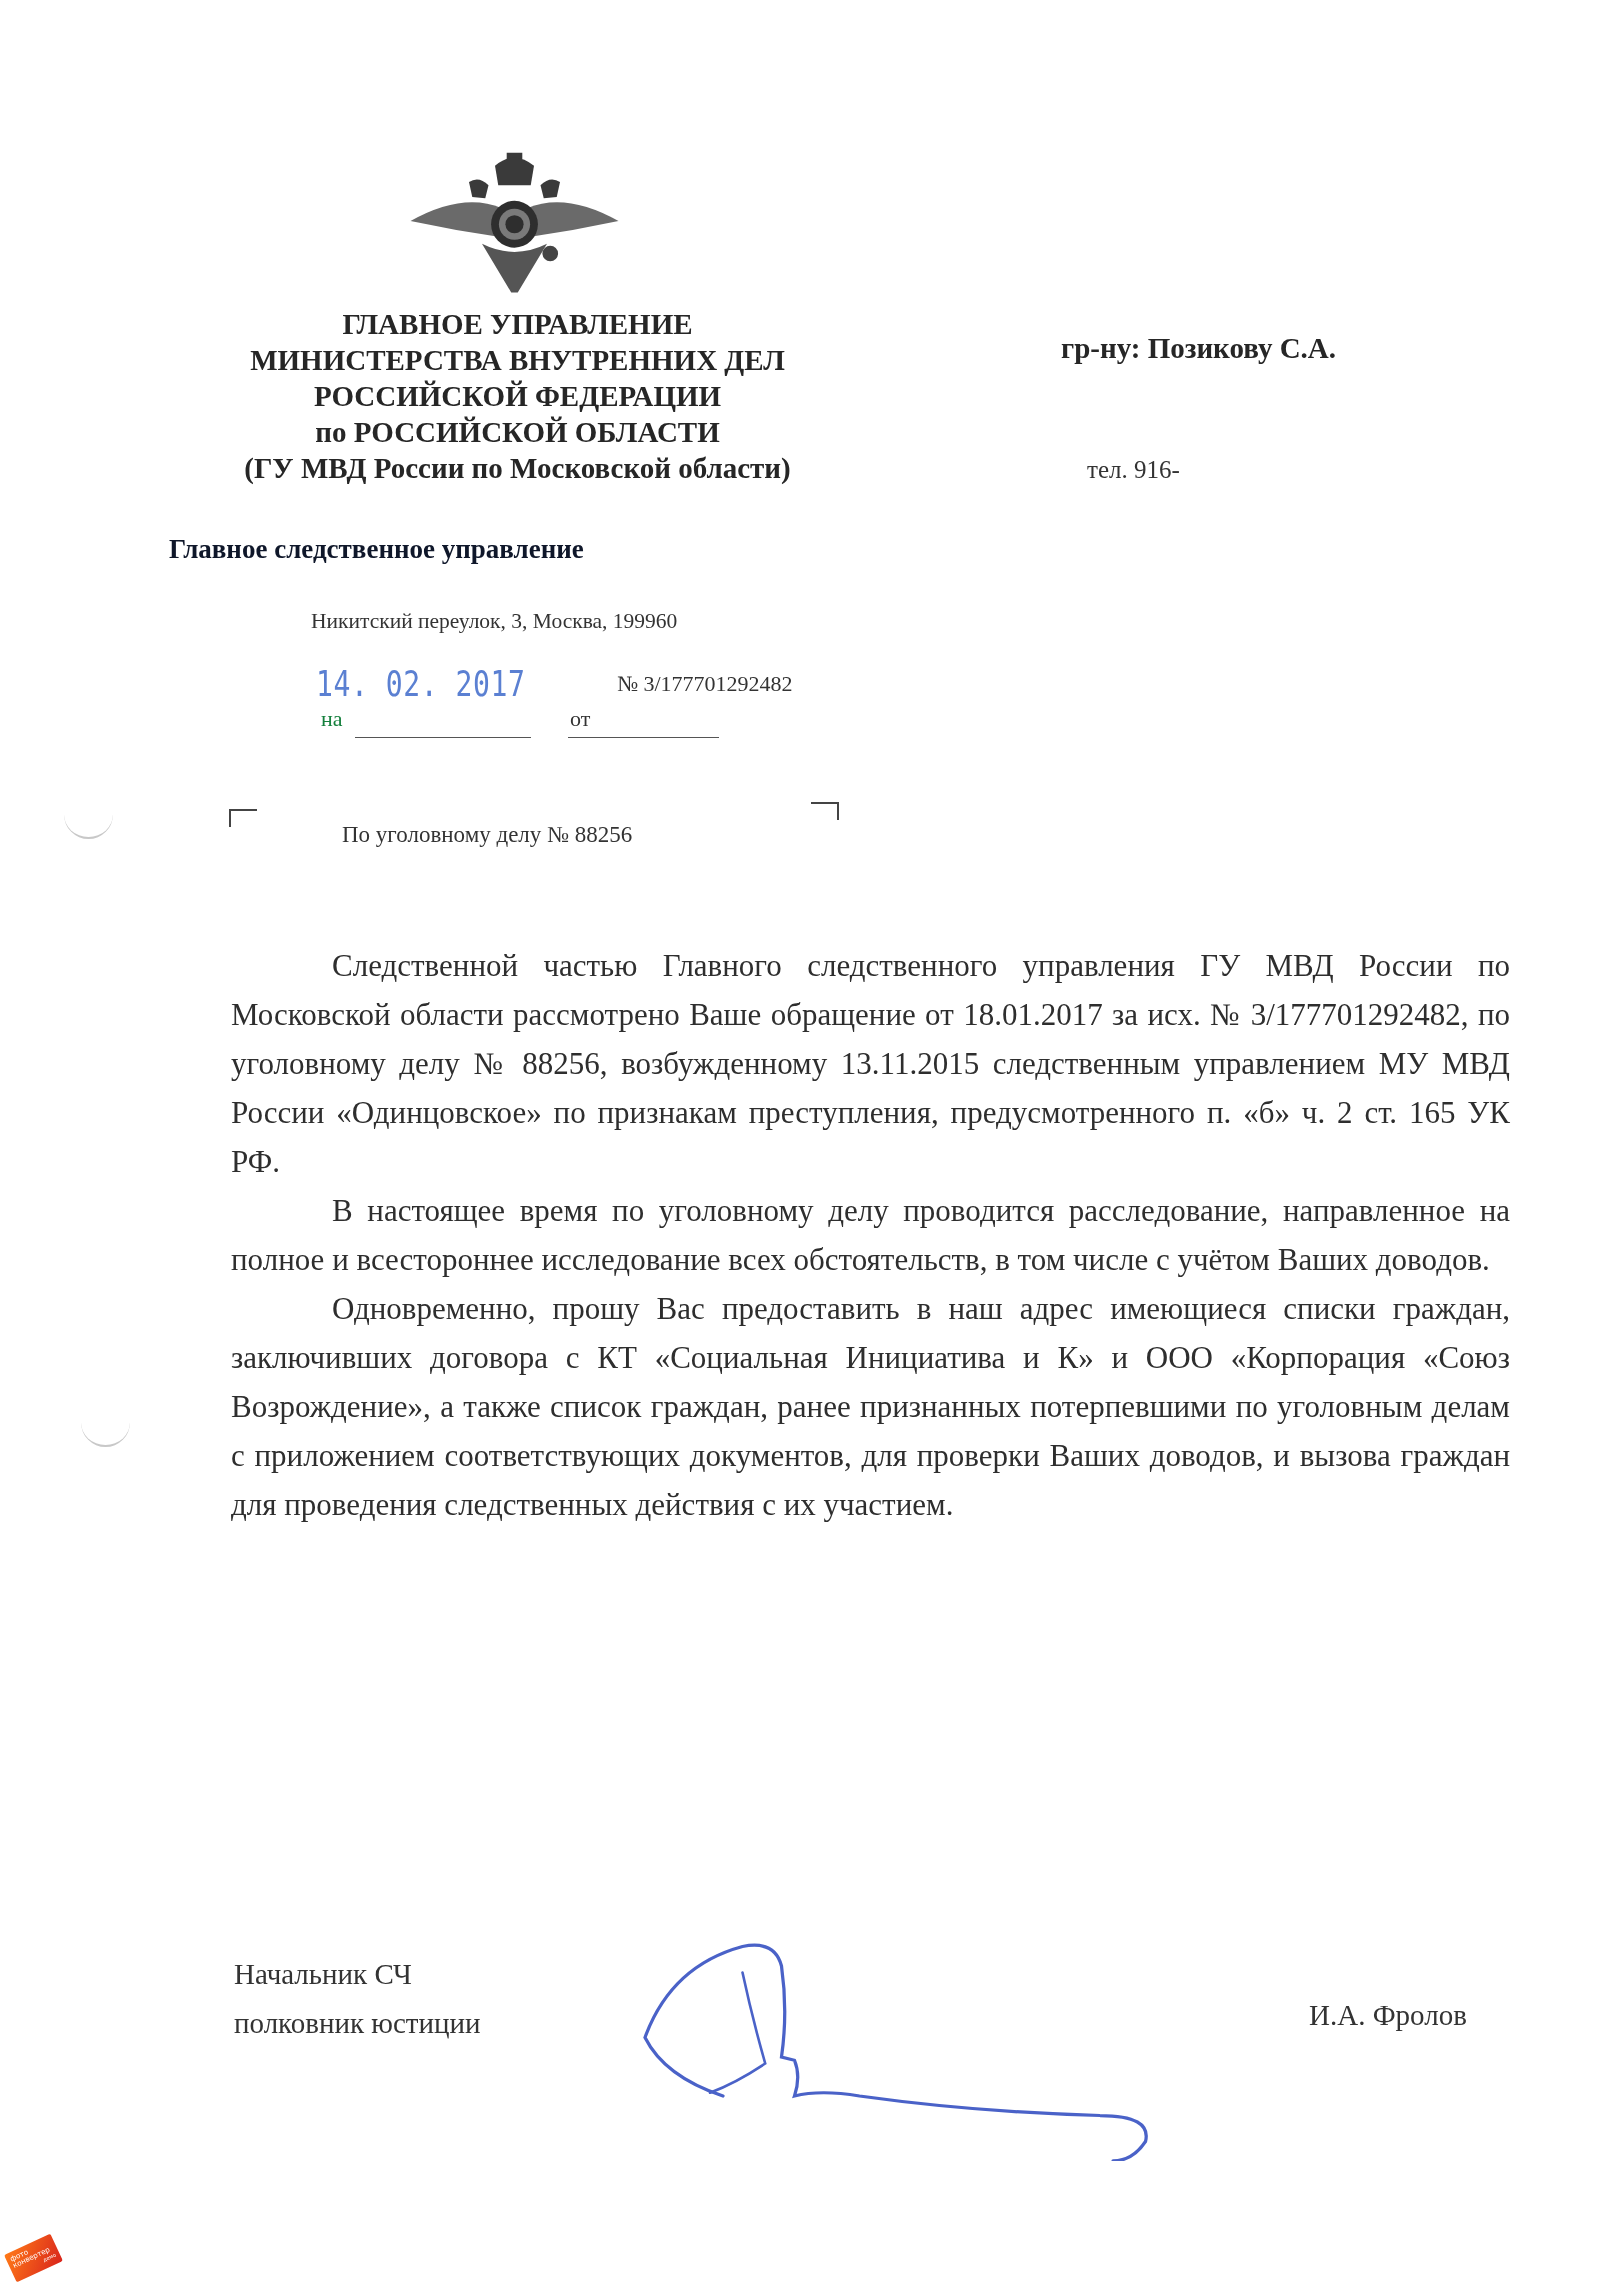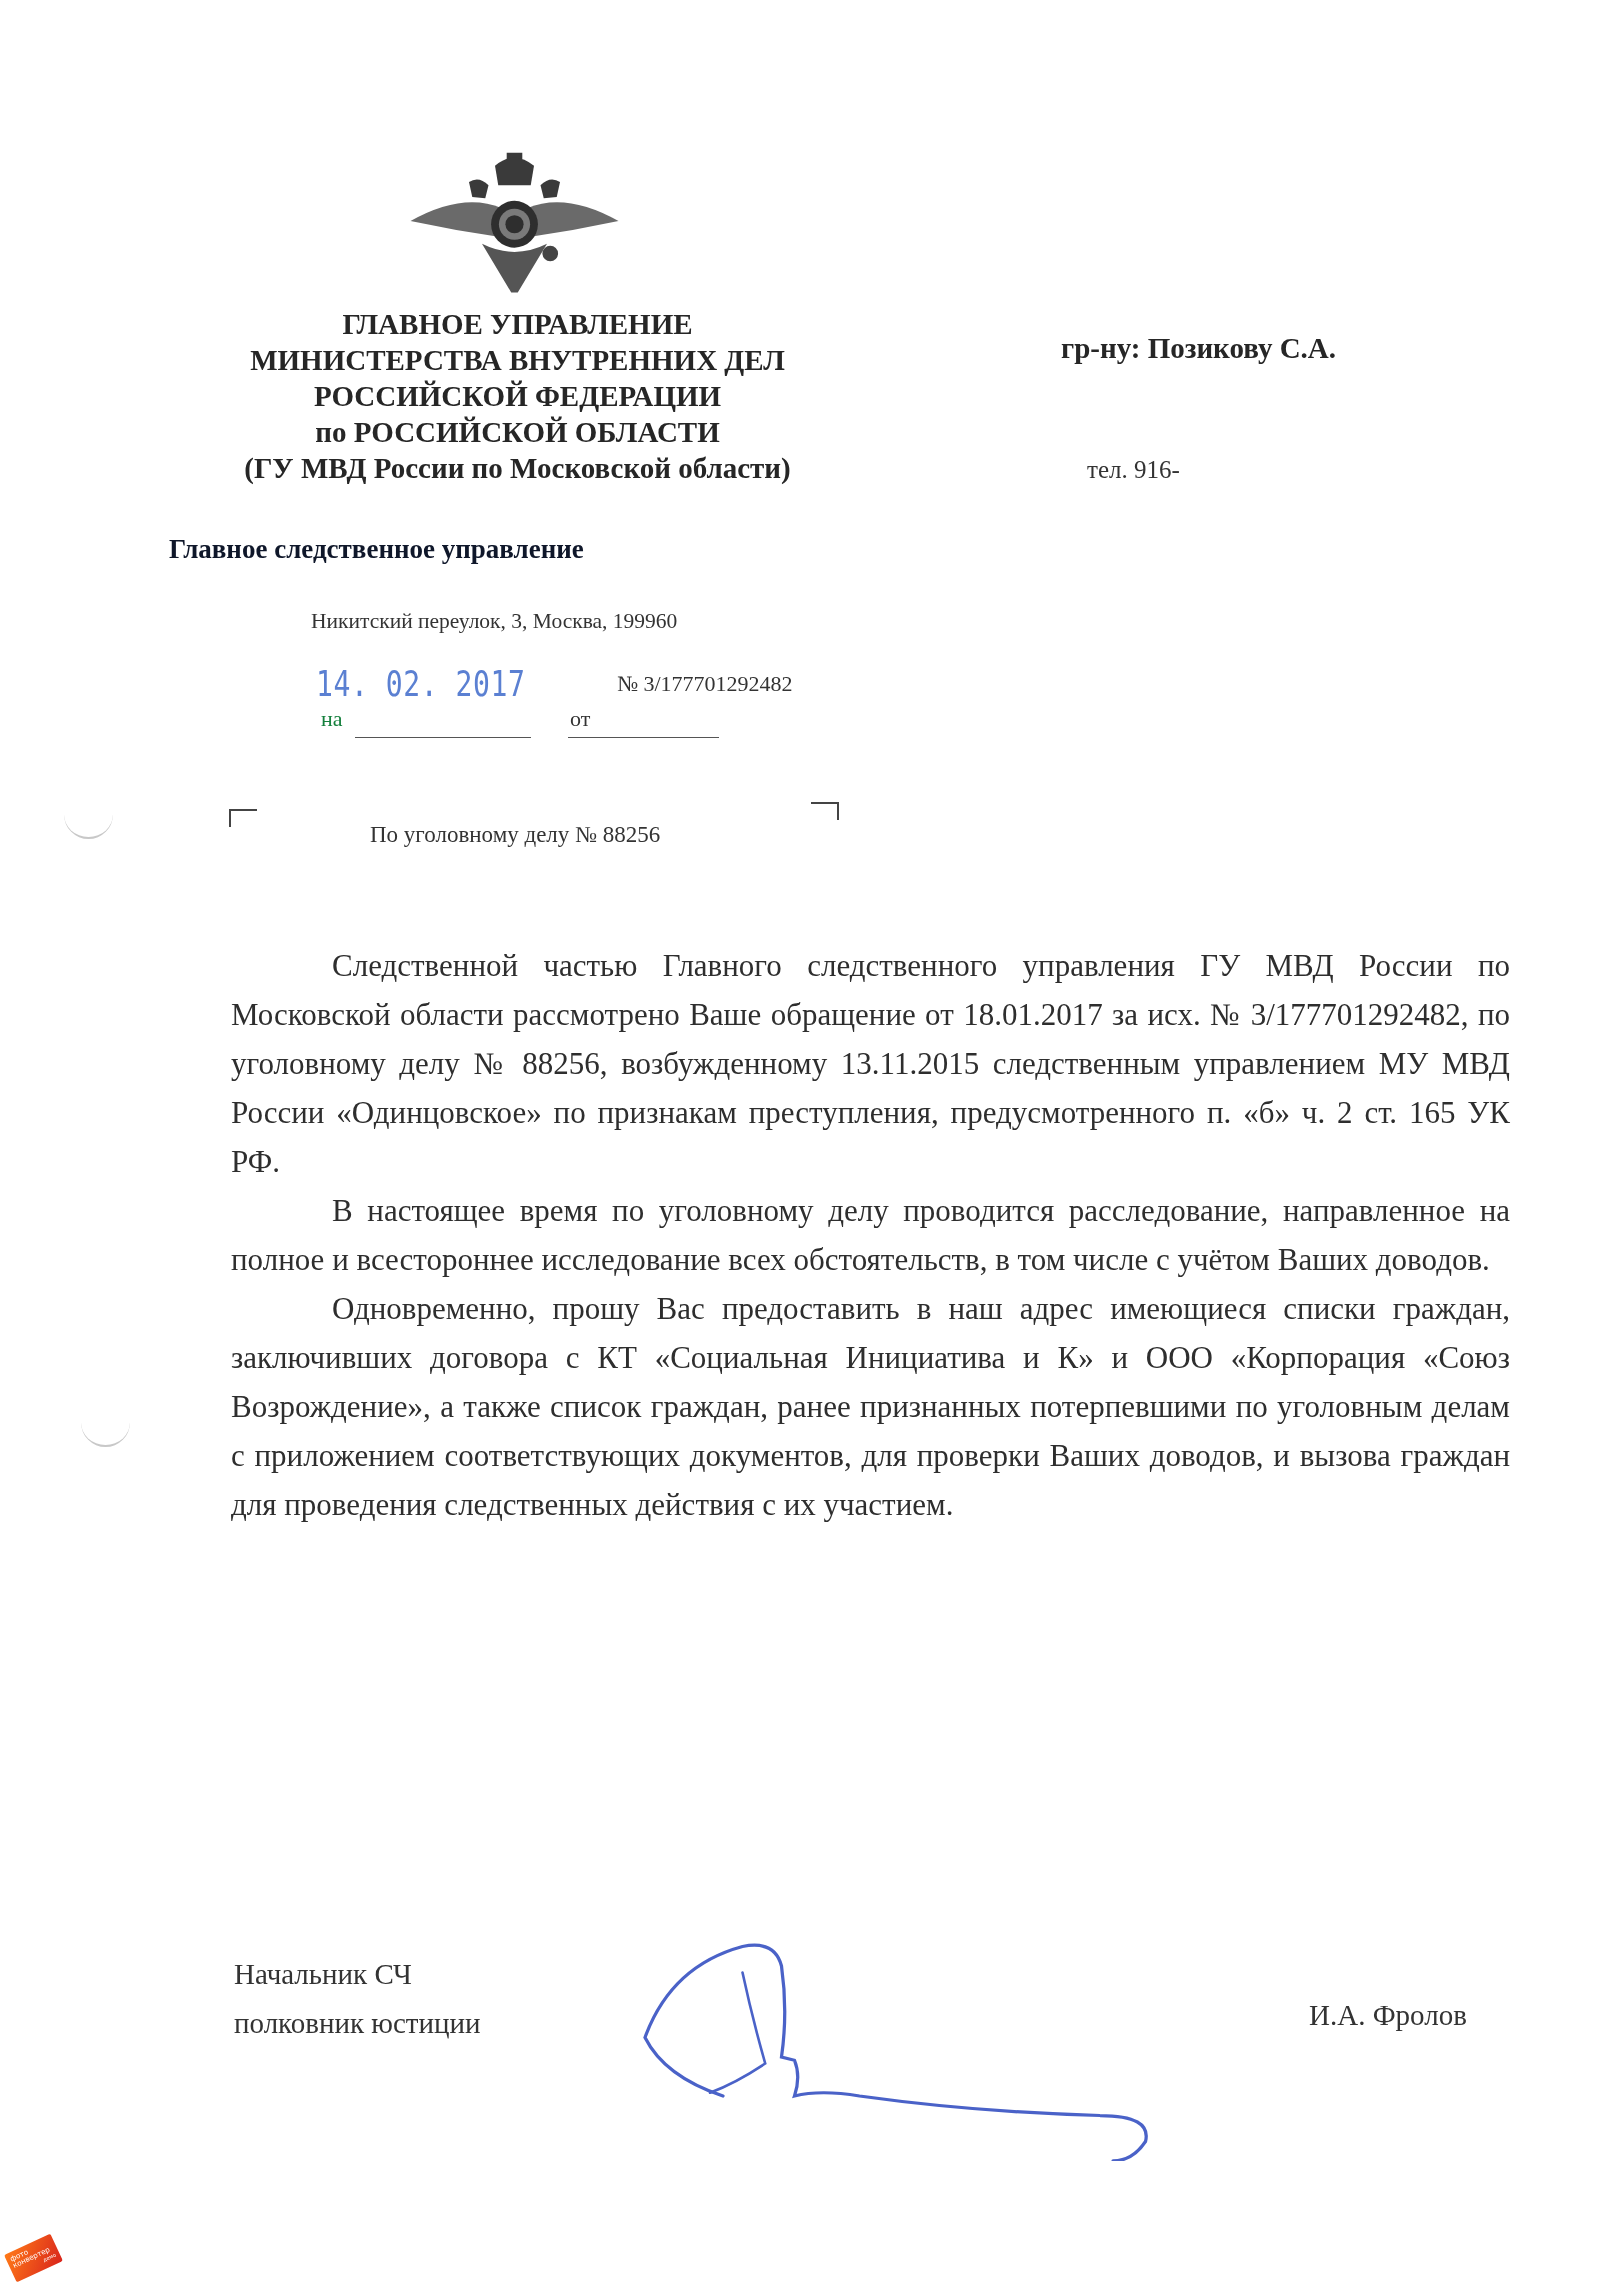--- a/index.html
+++ b/index.html
@@ -13,21 +13,21 @@
   .stamp { left:316px; top:663px; font-family:"DejaVu Sans Mono","Liberation Mono",monospace; font-size:36px; color:#5b80d2; letter-spacing:0.7px; transform:scaleX(0.78); transform-origin:left; }
   .outno { left:617px; top:671px; font-size:22px; color:#333; }
   .na { left:321px; top:706px; font-size:22px; color:#15803d; }
   .line1 { left:355px; top:737px; width:176px; border-bottom:1.3px solid #555; }
   .ot { left:542px; top:706px; font-size:22px; color:#333;margin-left:28px; }
   .line2 { left:568px; top:737px; width:151px; border-bottom:1.3px solid #555; }
   .recipient { left:1061px; top:332px; font-weight:bold; font-size:29px; color:#262626; }
   .tel { left:1087px; top:456px; font-size:25px; color:#333; }
   .corner-l { left:229px; top:809px; width:26px; height:16.3px; border-left:2.6px solid #444; border-top:2.6px solid #444; }
   .corner-r { left:811px; top:802px; width:26px; height:16.3px; border-right:2.6px solid #444; border-top:2.6px solid #444; }
-  .subject { left:370px; top:822px; font-size:23px; color:#333; }
+  .subject { left:342px; top:822px; font-size:23px; color:#333; }
   .body-text { left:231px; top:941px; width:1279px; font-size:31px; line-height:49px; text-align:justify; color:#2e2e2e; }
   .body-text p { margin:0; text-indent:101px; }
   .sig-title { left:234px; top:1950px; font-size:29px; line-height:49px; color:#333; }
   .sig-name { left:1309px; top:1999px; font-size:29px; color:#333; }
   .signature { left:586px; top:1927px; width:664px; height:234px; }
   .punch { width:49px; height:26px; border-bottom:2px solid #c8c8c8; border-radius:0 0 26px 26px; }
   .p1 { left:64px; top:811px; }
   .p2 { left:81px; top:1419px; }
   .demo-tag { left:7.8px; top:2243px; width:51px; height:30px; background:linear-gradient(135deg,#ff7a18,#d9251c); color:#fff; font-family:"DejaVu Sans",sans-serif; font-size:7.2px; line-height:7.8px; padding:2.6px 3.9px; transform:rotate(-25deg); border-radius:2px; box-sizing:border-box; }
   .demo-tag small { font-size:5.2px; display:block; text-align:right; }

